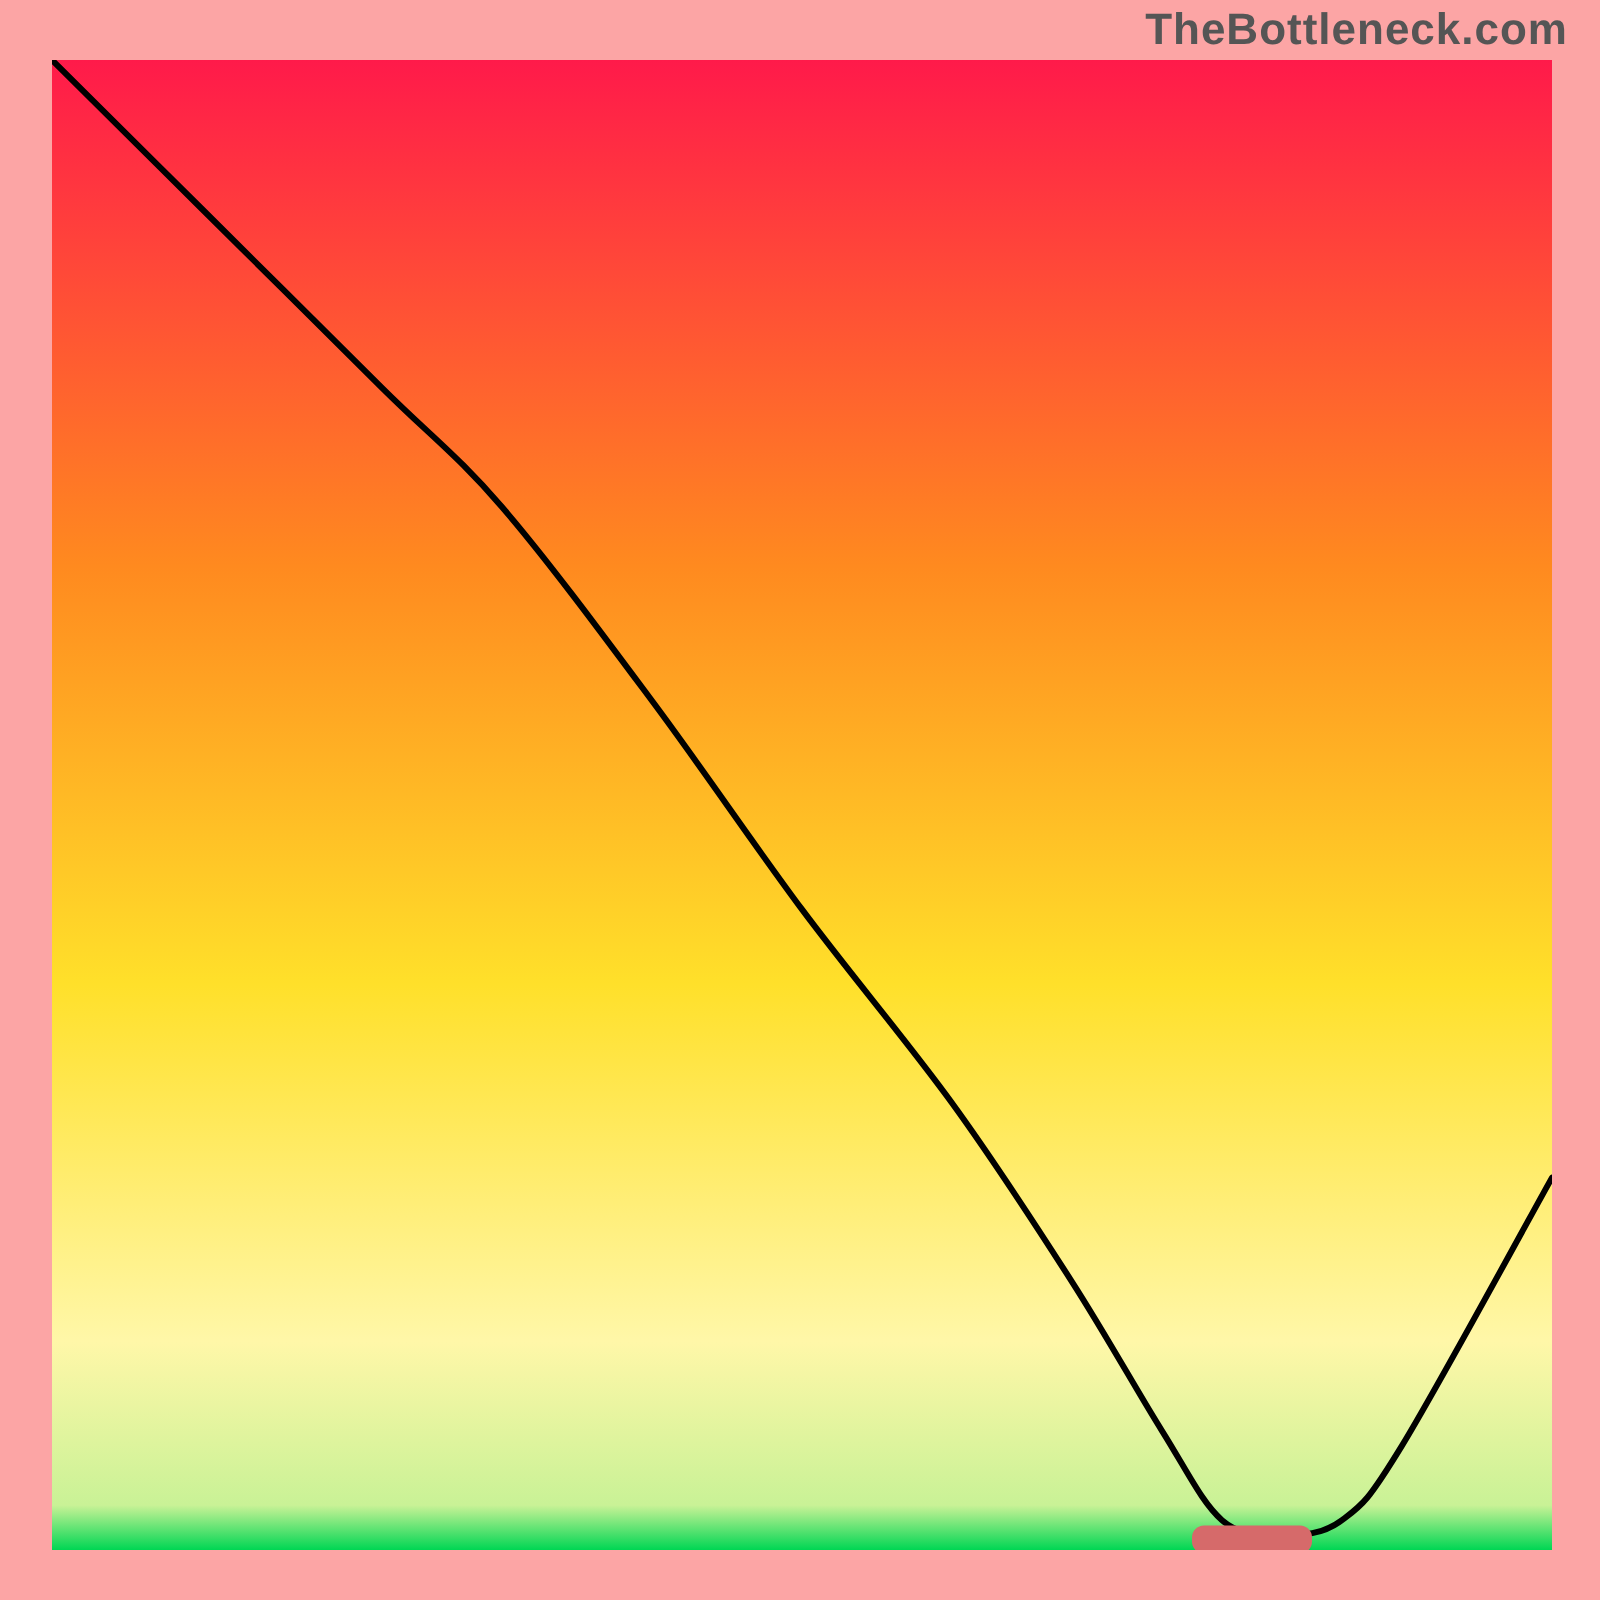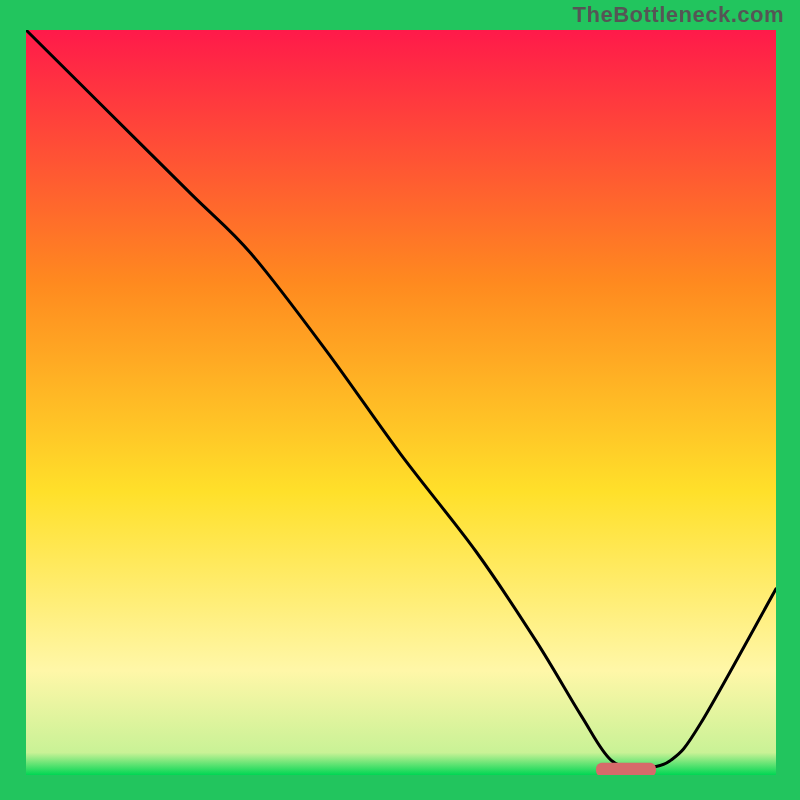--- a/index.html
+++ b/index.html
@@ -8,21 +8,21 @@
     width: 800px;
     height: 800px;
     background: #000;
     font-family: Arial, Helvetica, sans-serif;
     overflow: hidden;
   }
   .frame {
     position: relative;
     width: 800px;
     height: 800px;
-    background: #22c55e;
+    background: #fca5a5;
   }
   .attribution {
     position: absolute;
     top: 2px;
     right: 16px;
     color: #555;
     font-size: 22px;
     font-weight: 600;
     letter-spacing: 0.5px;
     user-select: none;

